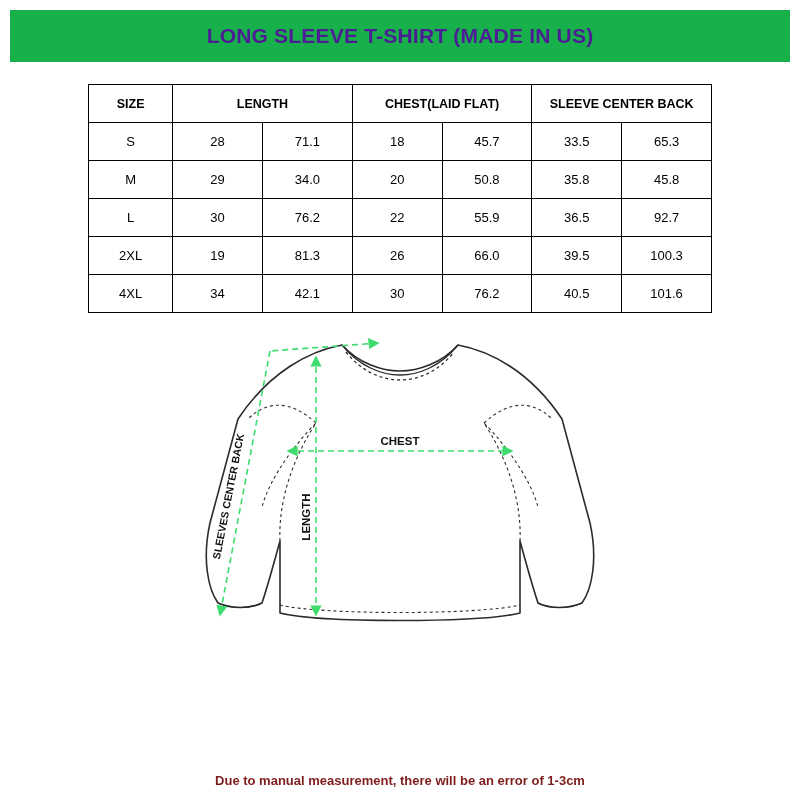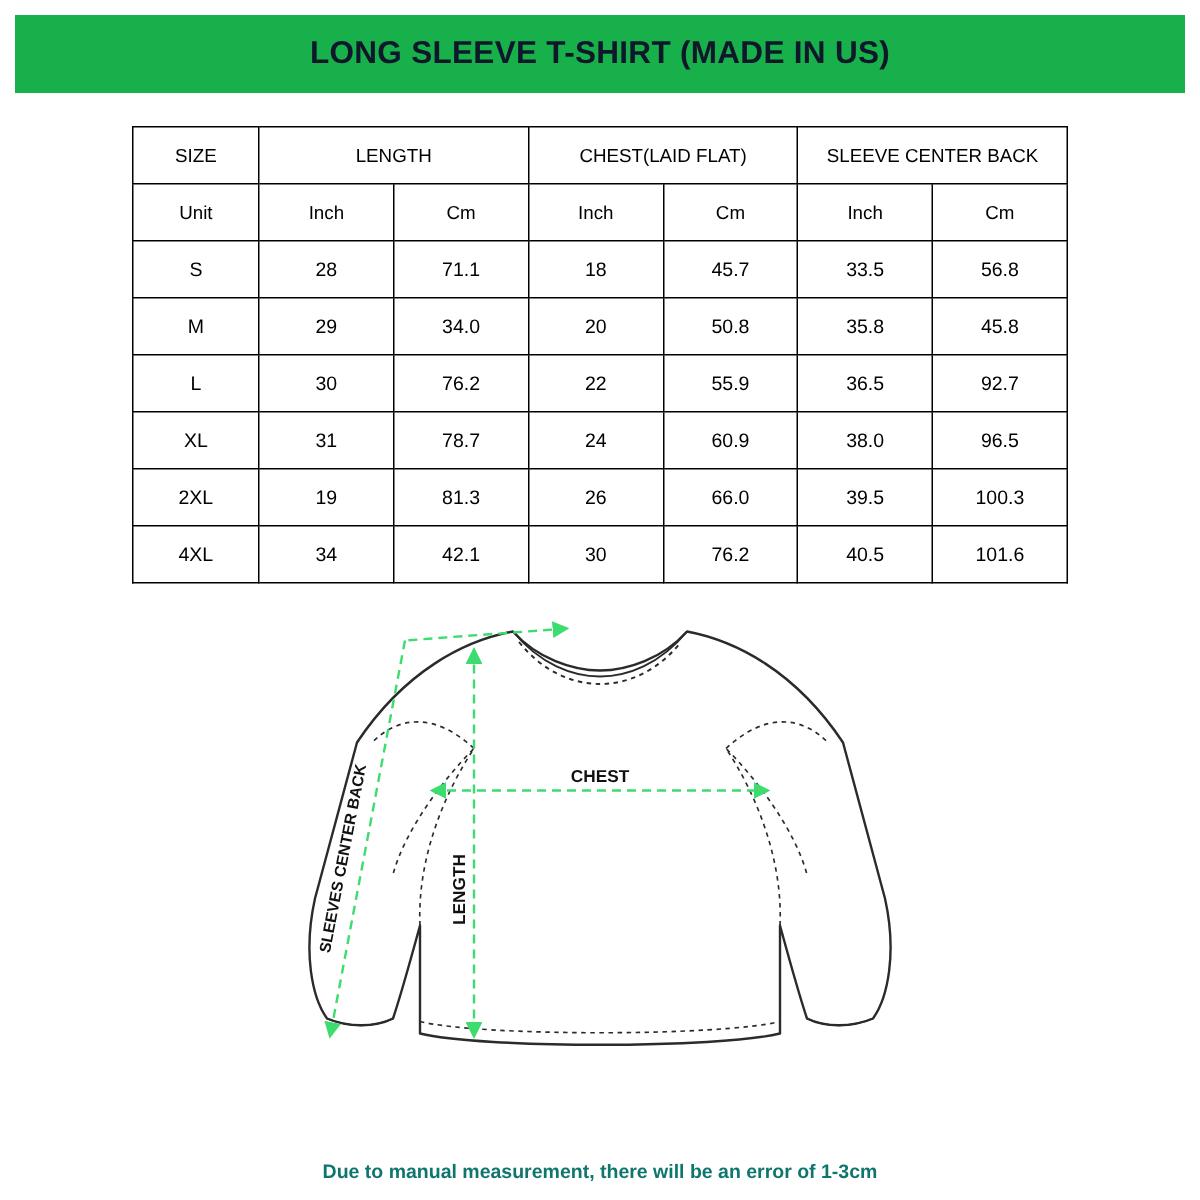--- a/index.html
+++ b/index.html
@@ -24,21 +24,21 @@
   
   .header {
     margin: 10px 10px 0 10px;
     height: 52px;
     background: #18b04a;
     display: flex;
     align-items: center;
     justify-content: center;
   }
   .header-title {
-    color: #0f172a;
+    color: #4c1d95;
     font-size: 21px;
     font-weight: bold;
     letter-spacing: 0.2px;
     text-align: center;
   }
 
   
   .table-wrap {
     margin: 22px 88px 0 88px;
   }
@@ -50,21 +50,21 @@
   table.size-table th,
   table.size-table td {
     border: 1px solid #000000;
     text-align: center;
     font-size: 13px;
     height: 37px;
     padding: 0;
     font-weight: normal;
   }
   table.size-table th {
-    font-weight: normal;
+    font-weight: bold;
     font-size: 12.5px;
   }
   .col-size { width: 13.5%; }
   .col-num  { width: 14.4%; }
   td.size-cell {
     font-weight: bold;
     font-size: 13.5px;
   }
   th.unit-cell {
     font-weight: bold;
@@ -81,21 +81,21 @@
     display: block;
   }
 
   
   .footer-note {
     position: absolute;
     left: 0;
     right: 0;
     bottom: 22px;
     text-align: center;
-    color: #0f766e;
+    color: #7f1d1d;
     font-size: 13px;
     font-weight: bold;
   }
 </style>
 </head>
 <body>
 
 <div class="page">
 
   <div class="header">
@@ -113,66 +113,48 @@
         <col class="col-num">
           <col class="col-num">
       </colgroup>
       <thead>
         <tr>
           <th rowspan="1">SIZE</th>
           <th colspan="2">LENGTH</th>
           <th colspan="2">CHEST(LAID FLAT)</th>
           <th colspan="2">SLEEVE CENTER BACK</th>
         </tr>
-        <tr>
-          <th class="unit-cell">Unit</th>
-          <th class="unit-cell">Inch</th>
-          <th class="unit-cell">Cm</th>
-          <th class="unit-cell">Inch</th>
-          <th class="unit-cell">Cm</th>
-          <th class="unit-cell">Inch</th>
-          <th class="unit-cell">Cm</th>
-        </tr>
       </thead>
       <tbody>
         <tr>
           <td class="size-cell">S</td>
           <td>28</td>
           <td>71.1</td>
           <td>18</td>
           <td>45.7</td>
           <td>33.5</td>
-          <td>56.8</td>
+          <td>65.3</td>
         </tr>
         <tr>
           <td class="size-cell">M</td>
           <td>29</td>
           <td>34.0</td>
           <td>20</td>
           <td>50.8</td>
           <td>35.8</td>
           <td>45.8</td>
         </tr>
         <tr>
           <td class="size-cell">L</td>
           <td>30</td>
           <td>76.2</td>
           <td>22</td>
           <td>55.9</td>
           <td>36.5</td>
           <td>92.7</td>
-        </tr>
-        <tr>
-          <td class="size-cell">XL</td>
-          <td>31</td>
-          <td>78.7</td>
-          <td>24</td>
-          <td>60.9</td>
-          <td>38.0</td>
-          <td>96.5</td>
         </tr>
         <tr>
           <td class="size-cell">2XL</td>
           <td>19</td>
           <td>81.3</td>
           <td>26</td>
           <td>66.0</td>
           <td>39.5</td>
           <td>100.3</td>
         </tr>

